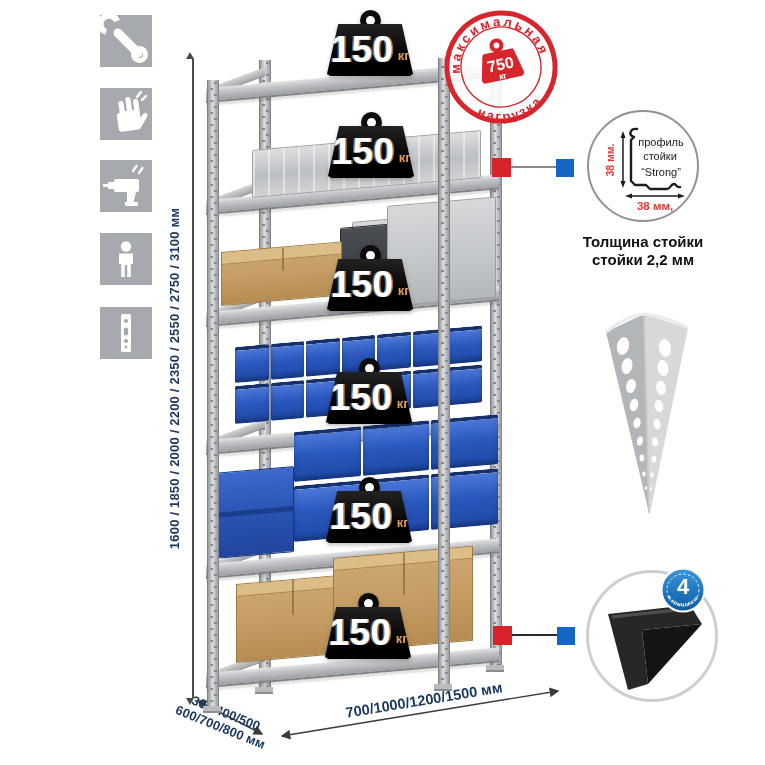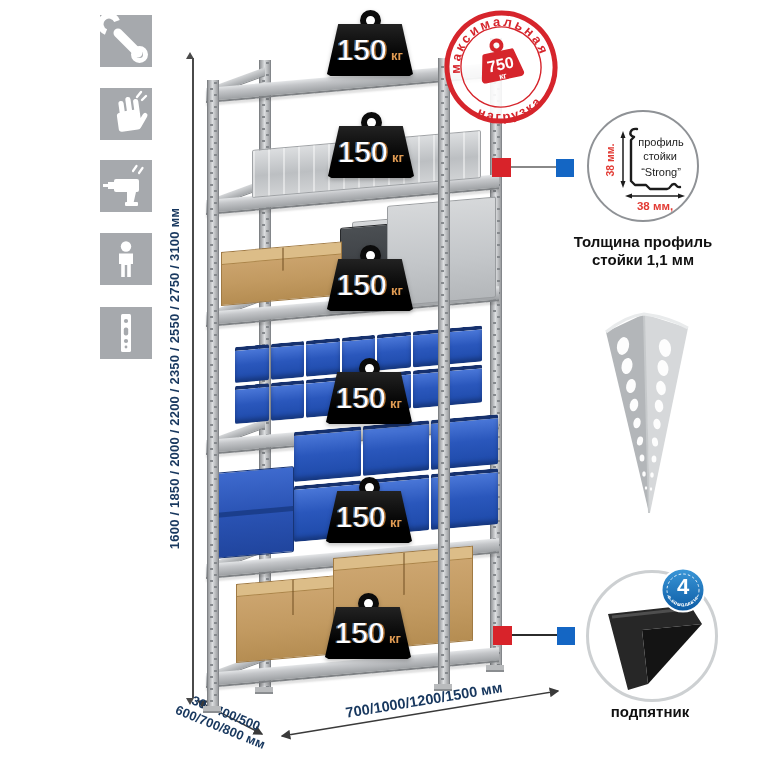--- a/index.html
+++ b/index.html
@@ -55,21 +55,21 @@
   .crate{background:linear-gradient(180deg,#3e6ace 0%,#2a53b4 50%,#20459e 100%);
        border:1px solid #173577;border-radius:2px;}
   .crate:before{content:"";position:absolute;left:0;right:0;top:46%;height:5px;background:#1b3e8c;}
 
   
   .weight{position:absolute;width:86px;z-index:6;filter:drop-shadow(0 2px 2px rgba(0,0,0,.25));}
   .weight .ring{width:9px;height:9px;border:6px solid #0b0b0b;border-radius:50%;margin:0 auto;background:#fff;}
   .weight .wbody{width:86px;height:52px;margin-top:-7px;background:linear-gradient(180deg,#222 0%,#000 70%);
        clip-path:polygon(13% 0,87% 0,100% 96%,96% 100%,4% 100%,0 96%);
        display:flex;align-items:center;justify-content:center;}
-  .weight .val{color:#fff;font-size:29px;font-weight:400;letter-spacing:.5px;
+  .weight .val{color:#fff;font-size:37px;font-weight:700;letter-spacing:.5px;
        text-shadow:-1.5px 0 0 rgba(90,160,235,.75),1.5px 0 0 rgba(240,150,60,.75);}
   .weight .unit{color:#e09b53;font-size:13px;font-weight:700;margin:10px 0 0 4px;}
 
   .stamp{position:absolute;left:442px;top:8px;transform:rotate(-12deg);z-index:7;}
 
   
   .connline{position:absolute;height:2px;z-index:8;}
   .sq{position:absolute;z-index:8;}
   .sq.red{width:19px;height:19px;background:#d8232a;}
   .sq.blue{width:18px;height:18px;background:#1466c4;}
@@ -291,22 +291,22 @@
       <polygon points="36,84 43,81.5 43,86.5" fill="#1c1c1c"></polygon>
       <polygon points="96,84 89,81.5 89,86.5" fill="#1c1c1c"></polygon>
       <text transform="rotate(-90 25 48)" x="25" y="48" text-anchor="middle" font-size="10.5" font-weight="bold" fill="#e23b34">38 мм.</text>
       <text x="66" y="98" text-anchor="middle" font-size="11.5" font-weight="bold" fill="#e23b34">38 мм,</text>
       <text x="72" y="34" text-anchor="middle" font-size="11" fill="#1c1c1c">профиль</text>
       <text x="71" y="48" text-anchor="middle" font-size="11" fill="#1c1c1c">стойки</text>
       <text x="72" y="64" text-anchor="middle" font-size="11" fill="#1c1c1c">“Strong”</text>
     </svg>
   </div>
   <div class="caption" style="left:568px;top:233px;width:150px">
-    <div>Толщина профиль</div>
-    <div>стойки 1,1 мм</div>
+    <div>Толщина стойки</div>
+    <div>стойки 2,2 мм</div>
   </div>
 
   <svg class="abs" style="left:596px;top:298px" width="110" height="235" viewBox="0 0 110 235">
     <polygon points="10,34 48,16 53,215" fill="#b3b6b9"></polygon>
     <polygon points="48,16 92,30 54,215" fill="#d6d8da"></polygon>
     <line x1="48" y1="16" x2="53" y2="215" stroke="#c6c9cb" stroke-width="2"></line>
     <path d="M10 34 Q30 18 48 16 Q72 19 92 30" fill="none" stroke="#e9ebec" stroke-width="3"></path>
     <g fill="#fdfdfd">
       <ellipse cx="27" cy="48" rx="6" ry="9" transform="rotate(12 27 48)"></ellipse>
       <ellipse cx="31" cy="68" rx="5.4" ry="8.1" transform="rotate(12 31 68)"></ellipse>
@@ -345,21 +345,20 @@
       <path id="fp" d="M6 26 A17.5 17.5 0 0 0 40 26"></path>
     </defs>
     <circle cx="23" cy="23" r="21.5" fill="url(#gb)" stroke="#fff" stroke-width="2"></circle>
     <circle cx="23" cy="23" r="16" fill="none" stroke="#fff" stroke-width="1" stroke-dasharray="2.5 2.2" opacity=".9"></circle>
     <text x="23" y="27" text-anchor="middle" font-size="22" font-weight="bold" fill="#fff">4</text>
     <text font-size="5.2" font-weight="bold" fill="#fff" letter-spacing=".6">
       <textPath href="#fp" startOffset="50%" text-anchor="middle">в комплекте</textPath>
     </text>
   </svg>
   <div class="caption" style="left:575px;top:703px;width:150px">
-    <div>подпятник</div>
   </div>
 
   <svg class="abs" style="left:0;top:0" width="765" height="765" viewBox="0 0 765 765" pointer-events="none">
     <defs>
       <marker id="arr" viewBox="0 0 10 10" refX="8.5" refY="5" markerWidth="7" markerHeight="7" orient="auto-start-reverse">
         <path d="M0 0 L10 5 L0 10 z" fill="#3a3a3a"></path>
       </marker>
     </defs>
     <line x1="282" y1="736" x2="558" y2="691" stroke="#3a3a3a" stroke-width="1.4" marker-start="url(#arr)" marker-end="url(#arr)"></line>
     <line x1="198" y1="701" x2="262" y2="734" stroke="#3a3a3a" stroke-width="1.4" marker-start="url(#arr)" marker-end="url(#arr)"></line>

